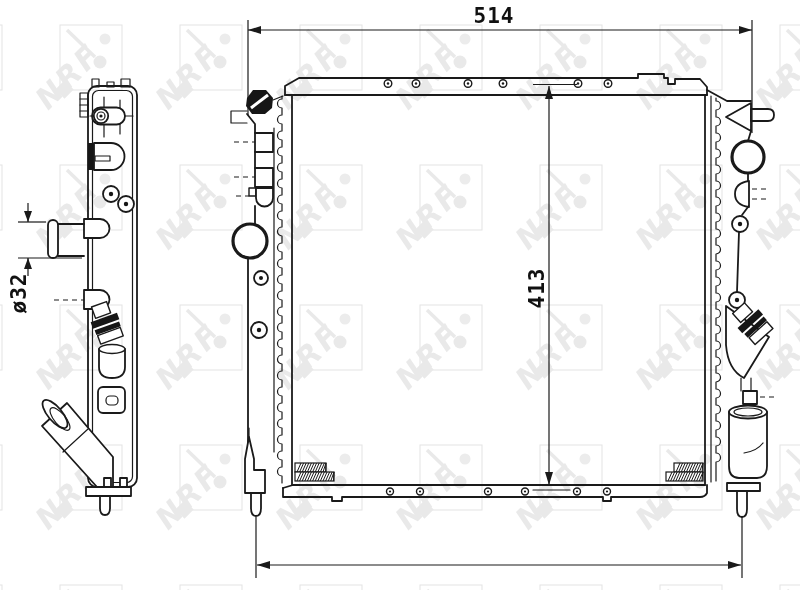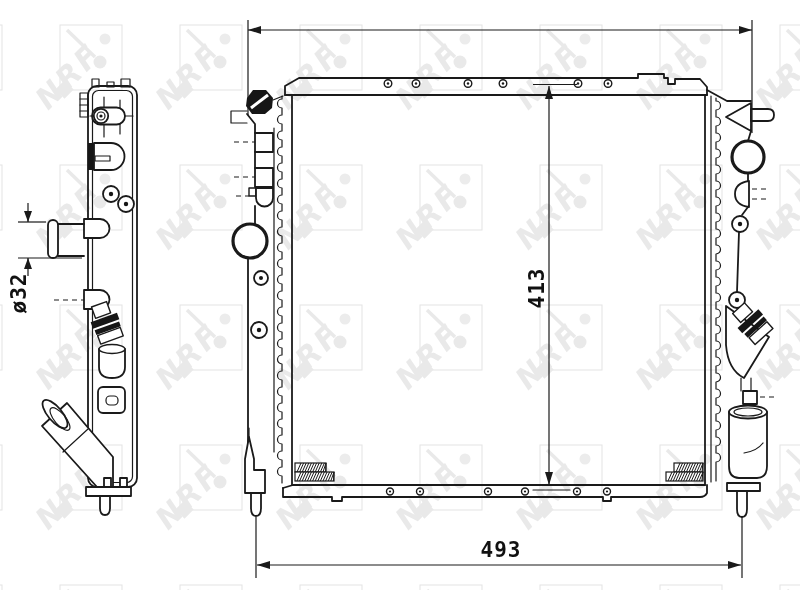--- a/index.html
+++ b/index.html
@@ -622,16 +622,16 @@
 
       <line class="dim" x1="18" y1="222" x2="46" y2="222"></line>
       <line class="dim" x1="18" y1="258" x2="82" y2="258"></line>
       <line class="dim" x1="28" y1="203" x2="28" y2="222"></line>
       <line class="dim" x1="28" y1="258" x2="28" y2="276"></line>
       <polygon class="arr" points="28,222 24,211 32,211"></polygon>
       <polygon class="arr" points="28,258 24,269 32,269"></polygon>
     </g>
   </svg>
 
+  <div class="dim-label" style="left:454px;top:4px;">514</div>
   <div class="dim-label rot" style="left:497px;top:276px;">413</div>
-  <div class="dim-label" style="left:461px;top:538px;">493</div>
   <div class="dim-label rot" style="left:-21px;top:281px;">ø32</div>
 </div>
 
 </body></html>

